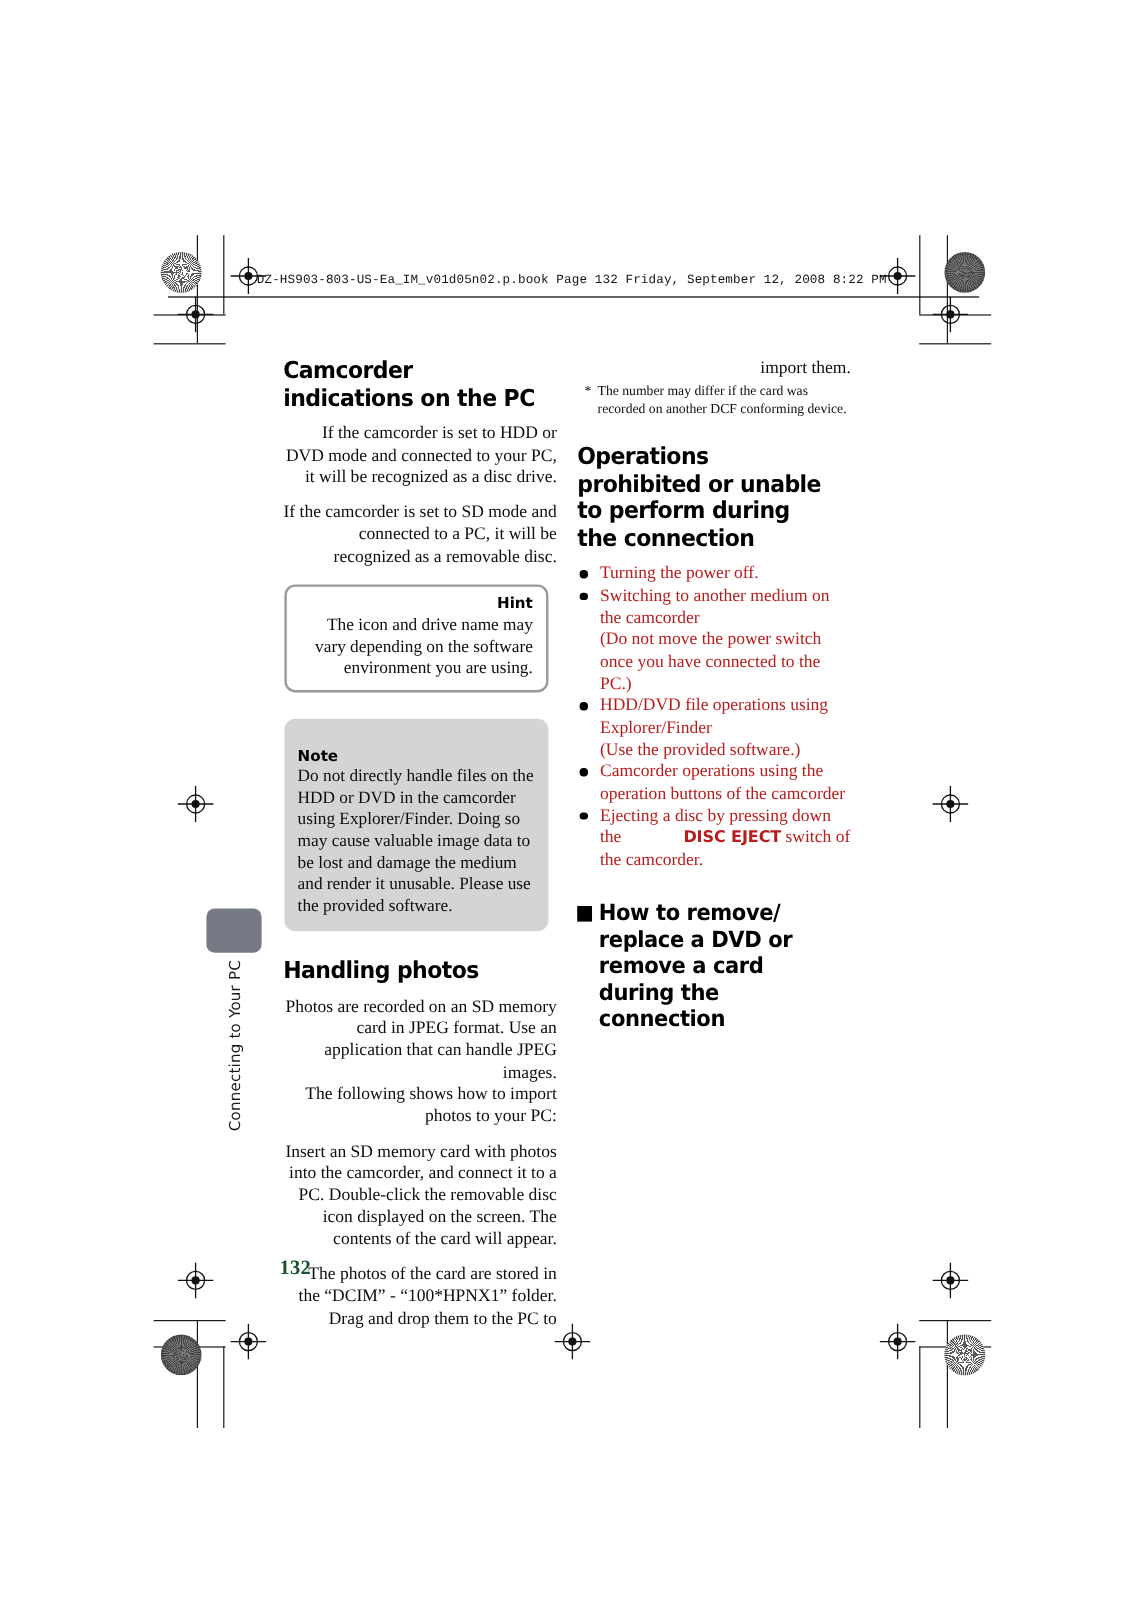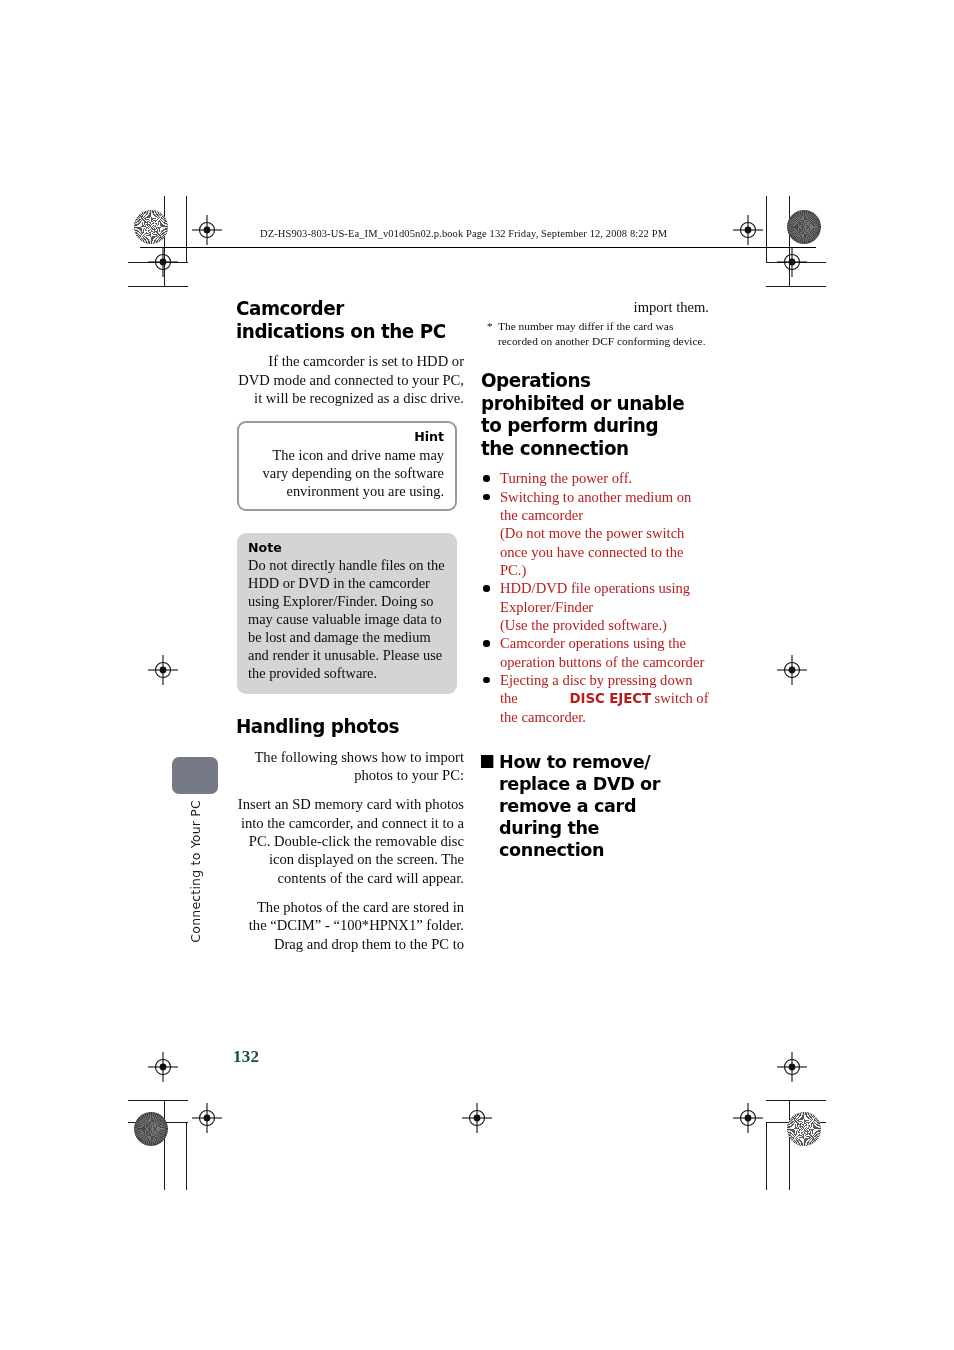--- a/index.html
+++ b/index.html
@@ -39,22 +39,21 @@
 
   
   .file-header {
     position: absolute;
     left: 214px;
     top: 228px;
     font-size: 10.5px;
     letter-spacing: .1px;
     color: #141414;
     white-space: nowrap;
-    font-family: Liberation Serif, serif;
-    margin-left: 46px;
+    font-family: Liberation Mono, monospace;
   }
   .header-rule {
     position: absolute;
     left: 140px;
     top: 247px;
     width: 676px;
     height: 1px;
     background: #000;
   }
 
@@ -115,21 +114,21 @@
   }
   .callout.hint {
     background: #ffffff;
     border: 2.4px solid #9a9a9a;
     text-align: right;
   }
   .callout.note {
     background: #d4d4d4;
     border: none;
     margin-top: 22px;
-    padding: 8px 11px 12px 11px;
+    padding: 24px 11px 12px 11px;
   }
   .callout .label {
     font-family: "DejaVu Sans", sans-serif;
     font-weight: 700;
     font-size: 12.6px;
     line-height: 1.15;
     margin-bottom: 1px;
     color: #000;
   }
   .callout .text {
@@ -335,33 +334,35 @@
 <div class="file-header">DZ-HS903-803-US-Ea_IM_v01d05n02.p.book  Page 132  Friday, September 12, 2008  8:22 PM</div>
 <div class="header-rule"></div>
 
 <div class="page">
 
   <div class="col col-left">
 
     <h1 class="sect">Camcorder indications on the PC</h1>
 
     <p class="body">If the camcorder is set to HDD or DVD mode and connected to your PC, it will be recognized as a disc drive.</p>
+    <p class="body">If the camcorder is set to SD mode and connected to a PC, it will be recognized as a removable disc.</p>
 
     <div class="callout hint">
       <div class="label">Hint</div>
       <div class="text">The icon and drive name may vary depending on the software environment you are using.</div>
     </div>
 
     <div class="callout note">
       <div class="label">Note</div>
       <div class="text">Do not directly handle files on the HDD or DVD in the camcorder using Explorer/Finder. Doing so may cause valuable image data to be lost and damage the medium and render it unusable. Please use the provided software.</div>
     </div>
 
     <h1 class="sect second">Handling photos</h1>
 
+    <p class="body tight">Photos are recorded on an SD memory card in JPEG format. Use an application that can handle JPEG images.</p>
     <p class="body">The following shows how to import photos to your PC:</p>
     <p class="body">Insert an SD memory card with photos into the camcorder, and connect it to a PC. Double-click the removable disc icon displayed on the screen. The contents of the card will appear.</p>
     <p class="body">The photos of the card are stored in the “DCIM” - “100*HPNX1” folder. Drag and drop them to the PC to</p>
   </div>
 
   <div class="col col-right">
 
     <p class="body tight">import them.</p>
 
     <p class="footnote">

